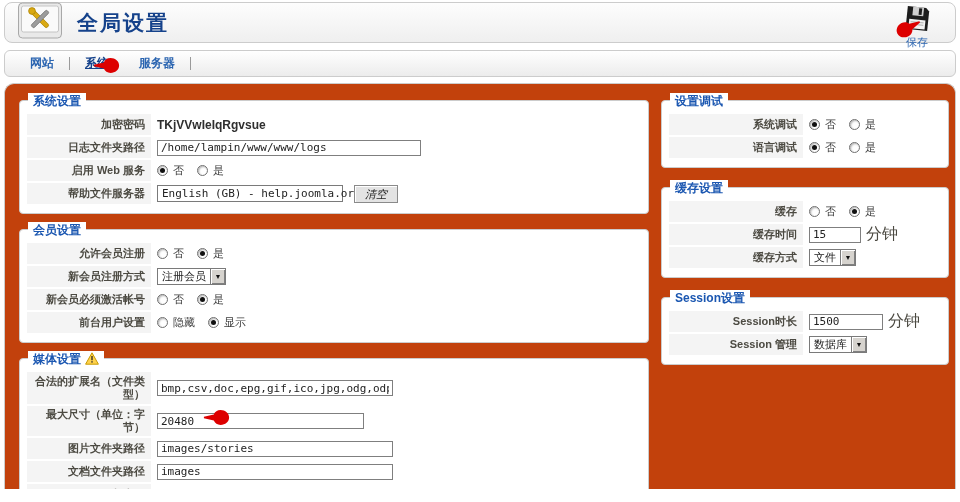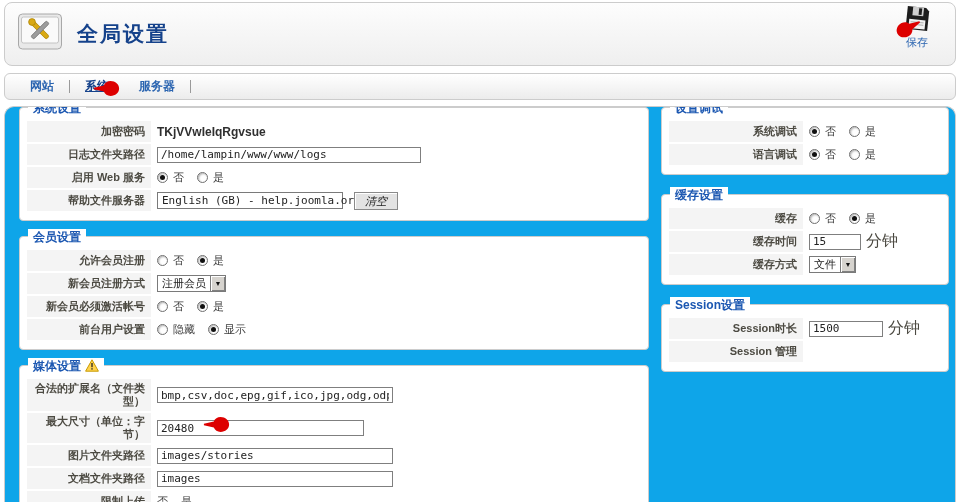--- a/index.html
+++ b/index.html
@@ -3,21 +3,21 @@
 <meta charset="utf-8">
 <style>
   * { box-sizing: border-box; }
   html,body { margin:0; padding:0; background:#fff; }
   .page {
     position:relative; width:960px; height:502px; overflow:hidden; background:#fff;
     font-family:"Liberation Sans","DejaVu Sans",sans-serif; color:#333;
   }
   
   .header-box {
-    position:relative; margin:2px 4px 0; height:64px;
+    position:relative; margin:2px 4px 0; height:41px;
     border:1px solid #ccc; border-radius:8px;
     background:linear-gradient(#fdfdfd,#efefef);
     display:flex; align-items:center; gap:14px; padding:0 12px;
   }
   .page-title { font-size:21px; font-weight:bold; color:#15428b; margin:0; letter-spacing:2px; }
   .save-tool { position:absolute; right:12px; top:3px; width:52px; text-align:center; cursor:pointer; }
   .save-label { font-size:11px; color:#2a64b0; margin-top:0; }
   
   .tab-bar {
     position:relative; margin:7px 4px 0; height:27px;
@@ -25,21 +25,21 @@
     background:linear-gradient(#ffffff,#ececec);
     display:flex; align-items:center; padding:0 10px;
   }
   .tab { font-size:12px; font-weight:bold; color:#2a64b0; padding:0 15px; cursor:pointer; }
   .tab.active { color:#15428b; text-decoration:underline; }
   .tab-sep { width:1px; height:13px; background:#9a9a9a; }
   
   .content {
     margin:6px 4px 0; height:406px; overflow:hidden;
     border:1px solid #ccc; border-bottom:none; border-radius:10px 10px 0 0;
-    display:flex; gap:12px; padding:0 6px 0 14px; background:#0ea5e9;
+    display:flex; gap:12px; padding:16px 6px 0 14px; background:#c2410c;
   }
   .col-left  { flex:0 0 630px; width:630px; }
   .col-right { flex:1; }
   .fs { position:relative; border:1px solid #ccc; border-radius:4px; padding:13px 7px 7px; margin-bottom:15px; background:#fff; }
   .fs-legend { position:absolute; top:-8px; left:8px; background:#fff; padding:0 5px; font-size:12px; font-weight:bold; color:#1b57b1; display:flex; align-items:center; gap:4px; }
   .row { display:flex; margin-bottom:2px; min-height:21px; }
   .row .lbl {
     flex:0 0 124px; width:124px; background:#f4f4f4;
     display:flex; align-items:center; justify-content:flex-end;
     text-align:right; padding:2px 6px; font-size:11px; font-weight:bold; color:#4c4a42; line-height:13px;
@@ -306,17 +306,23 @@
         <span class="fs-legend">Session设置</span>
         <div class="row">
           <div class="lbl">Session时长</div>
           <div class="ctl">
             <input class="txt" style="width: 74px;" value="1500">
             <span class="unit">分钟</span>
           </div>
         </div>
         <div class="row">
           <div class="lbl">Session 管理</div>
+          <div class="ctl">
+            <span class="sel">
+              <span class="val">数据库</span>
+              <span class="arrow">▼</span>
+            </span>
+          </div>
         </div>
       </div>
     </div>
   </div>
 </div>
 
 </body></html>

